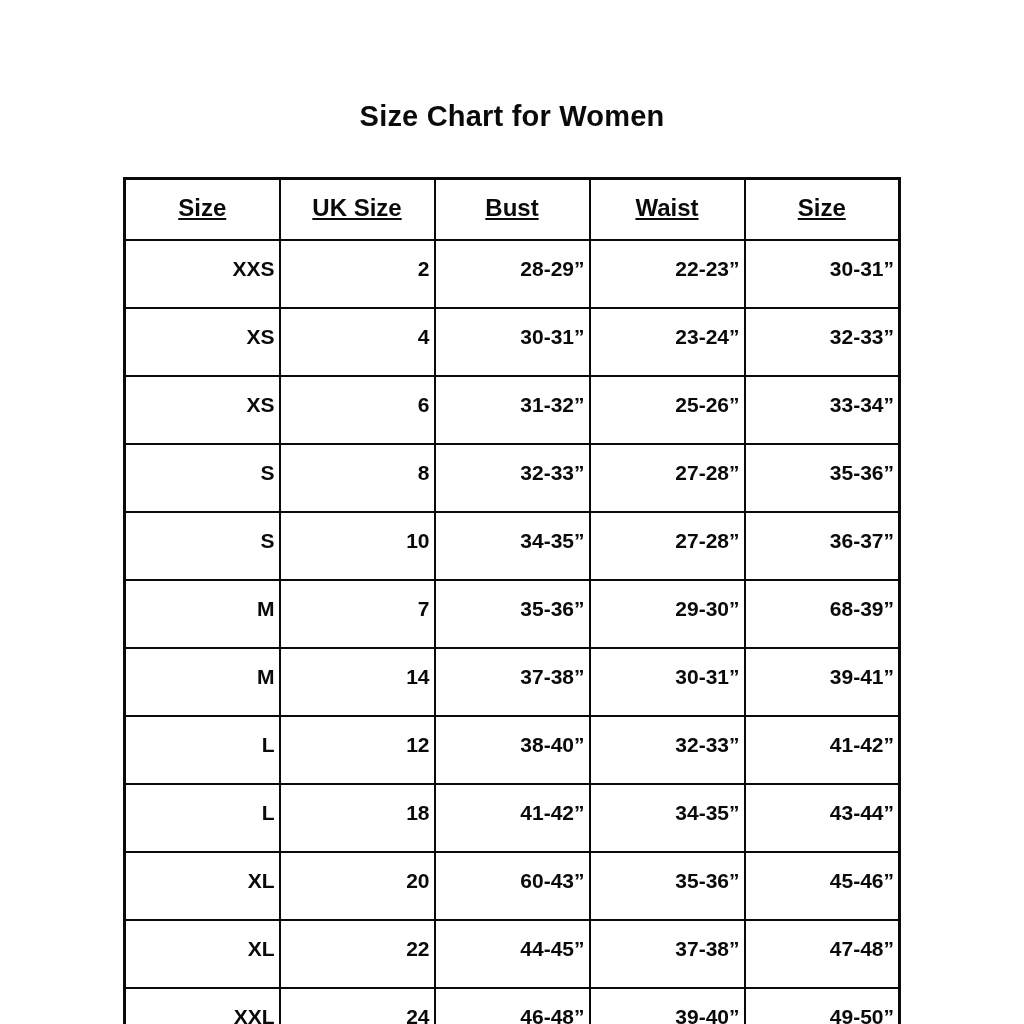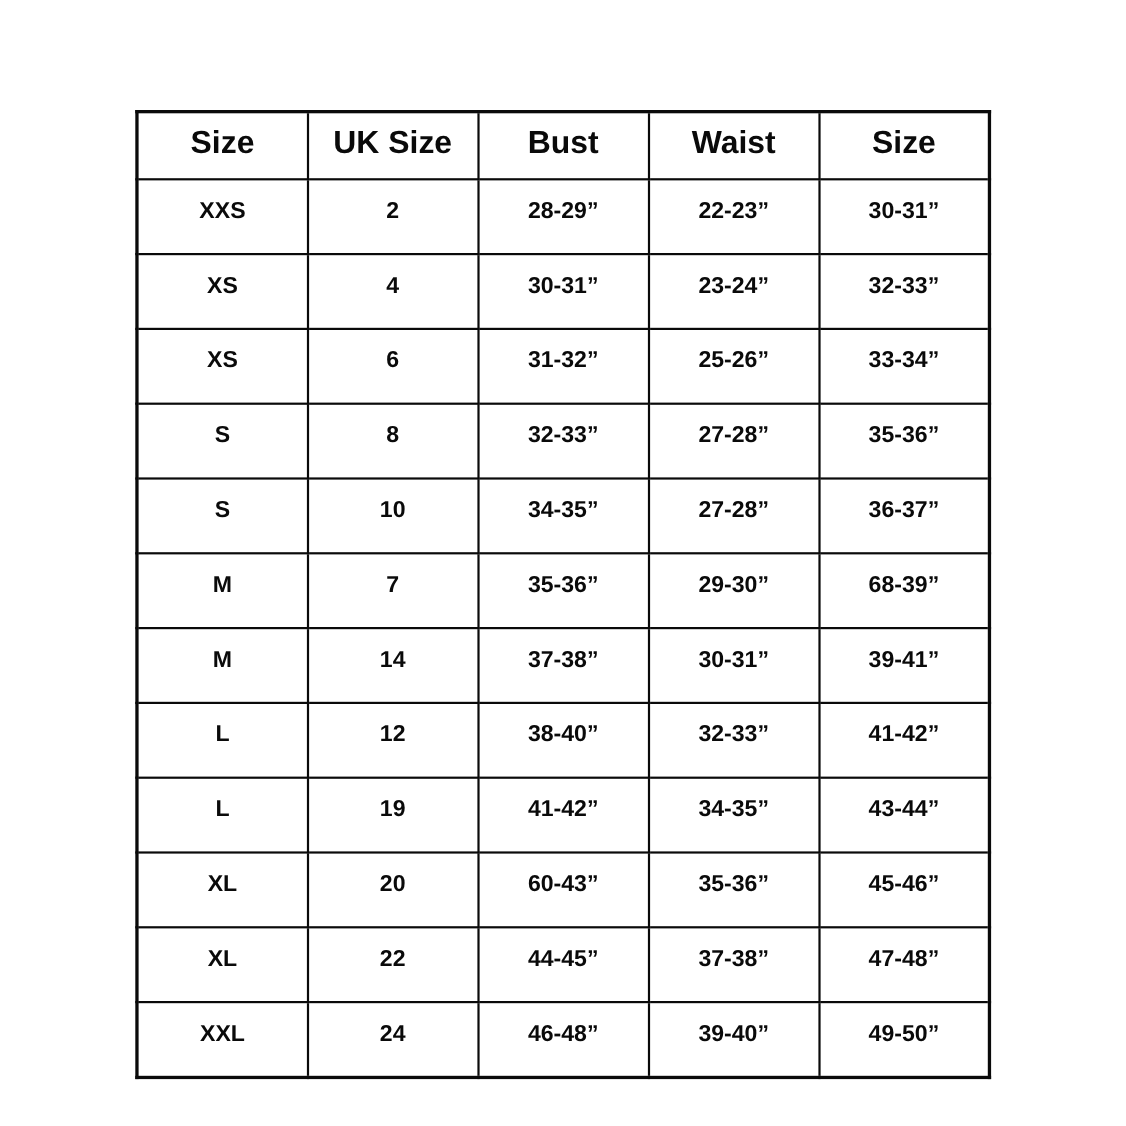--- a/index.html
+++ b/index.html
@@ -37,32 +37,35 @@
   table.size-chart td {
     border: 2px solid #0a0a0a;
     text-align: center;
     vertical-align: middle;
     font-weight: bold;
     color: #0a0a0a;
     padding: 0 4px 10px 4px;
   }
   table.size-chart th {
     height: 55px;
-    font-size: 29px;
+    font-size: 24px;
     padding-bottom: 4px;
+    text-decoration: underline;
   }
   table.size-chart td {
     height: 56px;
     font-size: 21px;
+    text-align: right;
   }
 </style>
 </head>
 <body>
 
 <div class="page">
+  <h1 class="chart-title">Size Chart for Women</h1>
 
   <table class="size-chart">
     <thead>
       <tr>
           <th>Size</th>
           <th>UK Size</th>
           <th>Bust</th>
           <th>Waist</th>
           <th>Size</th>
         </tr>
@@ -119,21 +122,21 @@
         </tr>
         <tr>
           <td>L</td>
           <td>12</td>
           <td>38-40”</td>
           <td>32-33”</td>
           <td>41-42”</td>
         </tr>
         <tr>
           <td>L</td>
-          <td>19</td>
+          <td>18</td>
           <td>41-42”</td>
           <td>34-35”</td>
           <td>43-44”</td>
         </tr>
         <tr>
           <td>XL</td>
           <td>20</td>
           <td>60-43”</td>
           <td>35-36”</td>
           <td>45-46”</td>

